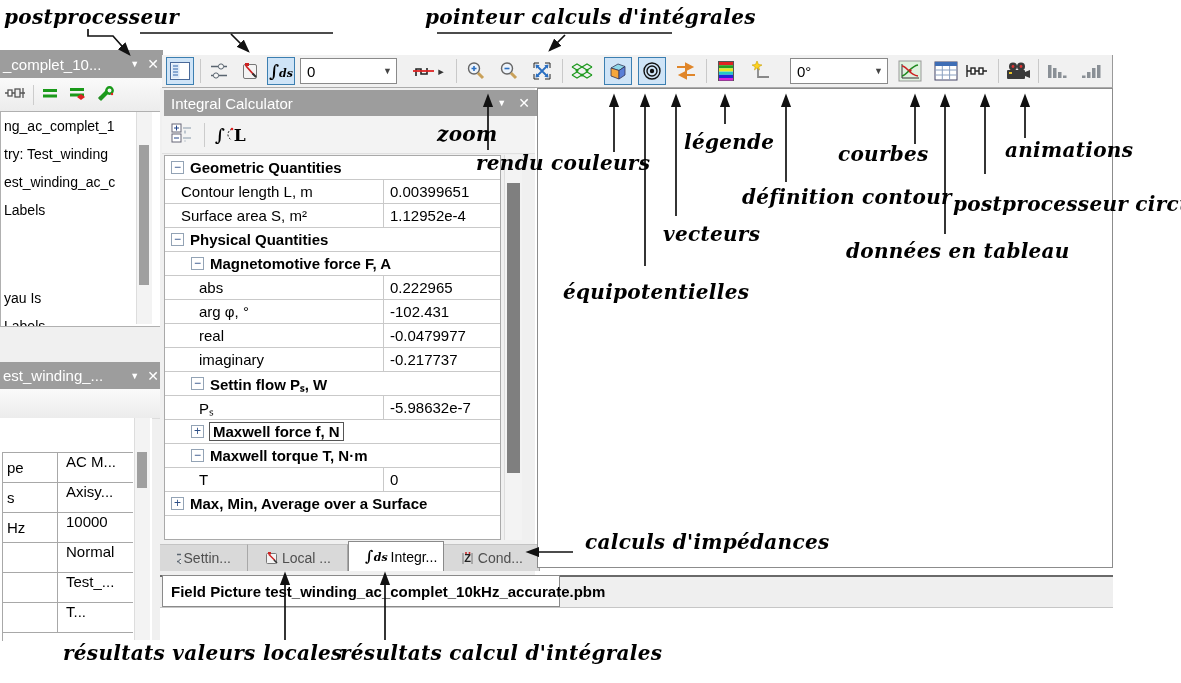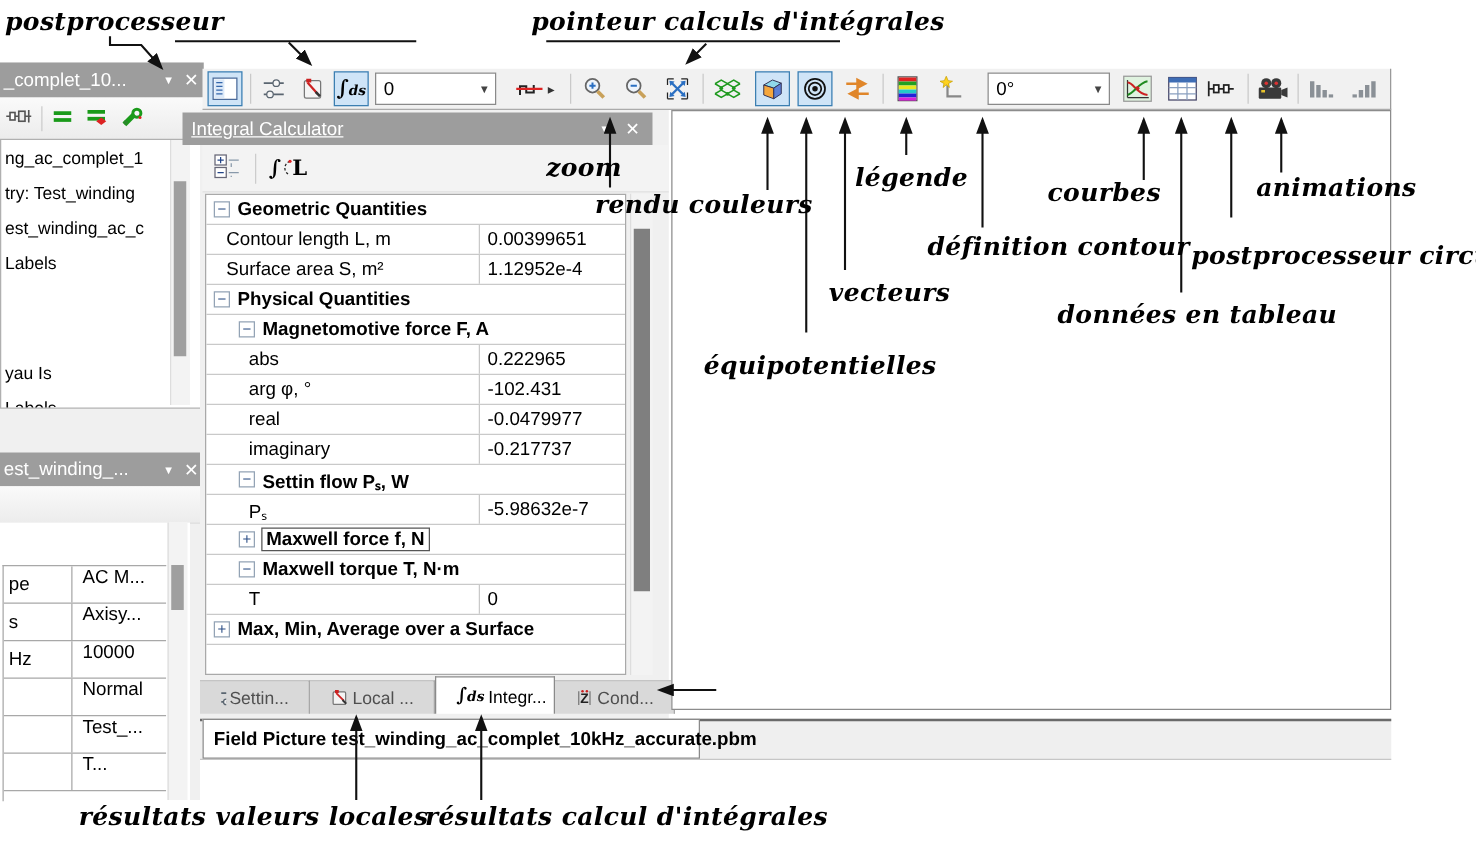--- a/index.html
+++ b/index.html
@@ -338,21 +338,21 @@
             <rect x="2" y="14.5" width="3.5" height="2.5"></rect>
             <rect x="7" y="11" width="3.5" height="6"></rect>
             <rect x="12" y="7" width="3.5" height="10"></rect>
             <rect x="17" y="4" width="3.5" height="13"></rect>
           </g>
         </svg>
       </div>
   </div>
 
   <div id="calcbg"></div>
-  <div class="ptitle" style="left:146px;top:90px;width:373px;height:26px;text-decoration:underline;">
+  <div class="ptitle" style="left:164px;top:90px;width:373px;height:26px;">
     <span style="padding-left:4px;">Integral Calculator</span>
     <span class="pbtns" style="right:10px;gap:12px;">
       <span class="caret">▼</span>
       <span class="closex">✕</span>
     </span>
   </div>
   <div id="calctb">
     <span><svg width="24" height="22">
           <g fill="#fff" stroke="#667">
             <rect x="2" y="2" width="9" height="8"></rect>
@@ -517,16 +517,17 @@
   <span class="ann" style="left:437px;top:122px;">zoom</span>
   <span class="ann" style="left:476px;top:151px;">rendu couleurs</span>
   <span class="ann" style="left:563px;top:280px;">équipotentielles</span>
   <span class="ann" style="left:663px;top:222px;">vecteurs</span>
   <span class="ann" style="left:684px;top:130px;">légende</span>
   <span class="ann" style="left:742px;top:185px;">définition contour</span>
   <span class="ann" style="left:838px;top:142px;">courbes</span>
   <span class="ann" style="left:846px;top:239px;">données en tableau</span>
   <span class="ann" style="left:953px;top:192px;">postprocesseur circuit</span>
   <span class="ann" style="left:1005px;top:138px;">animations</span>
+  <span class="ann" style="left:585px;top:530px;">calculs d'impédances</span>
   <span class="ann" style="left:63px;top:641px;">résultats valeurs locales</span>
   <span class="ann" style="left:340px;top:641px;">résultats calcul d'intégrales</span>
 
 </div>
 
 </body></html>

